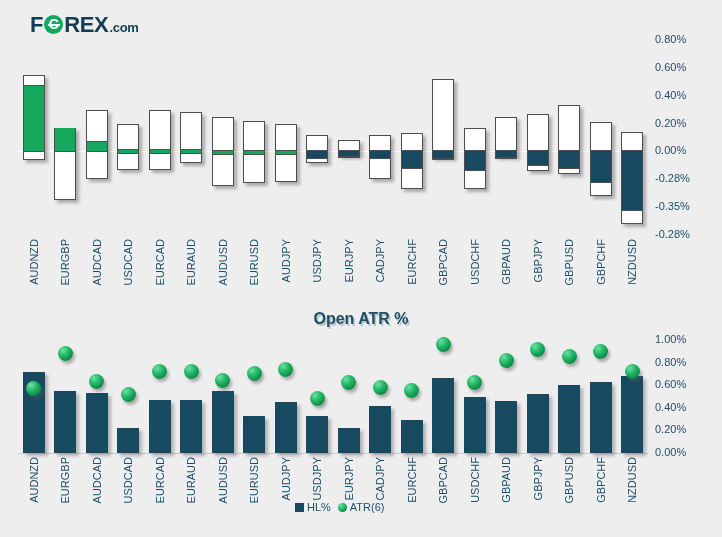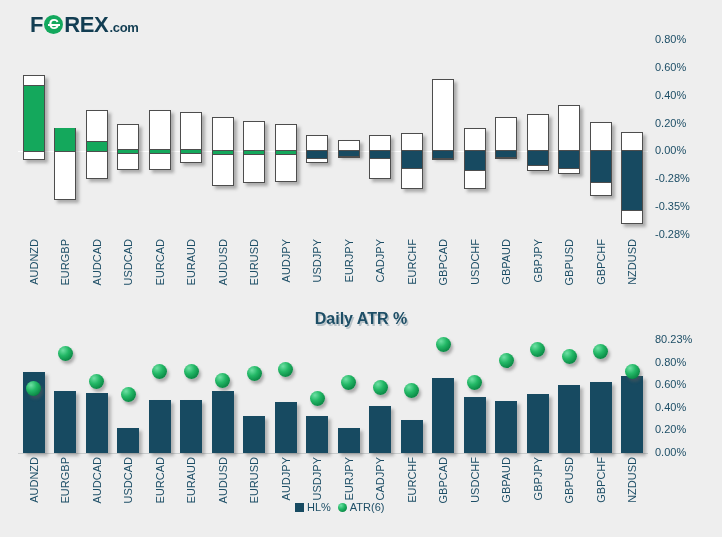--- a/index.html
+++ b/index.html
@@ -223,21 +223,21 @@
       <div class="xlab" style="left: 450.75px; top: 3px;">USDCHF</div>
       <div class="xlab" style="left: 482.25px; top: 3px;">GBPAUD</div>
       <div class="xlab" style="left: 513.75px; top: 3px;">GBPJPY</div>
       <div class="xlab" style="left: 545.25px; top: 3px;">GBPUSD</div>
       <div class="xlab" style="left: 576.75px; top: 3px;">GBPCHF</div>
       <div class="xlab" style="left: 608.25px; top: 3px;">NZDUSD</div>
     </div>
 </div>
 
 <div class="chart" id="chart-atr" style="left:0; top:305px; width:722px; height:232px;">
-  <div class="subtitle" id="atr-title" style="left:0; top:5px;">Daily ATR %</div>
+  <div class="subtitle" id="atr-title" style="left:0; top:5px;">Open ATR %</div>
   <div class="plot" id="plot-atr" style="left:18px; top:35px; width:630px; height:113px;">
       <div class="baseline" style="left: 0px; width: 630px; top: 113px;"></div>
       <div class="atrbar" style="left: 4.75px; top: 31.64px; width: 22px; height: 81.36px;"></div>
       <div class="atrdot" style="left: 8.25px; top: 41.09px;"></div>
       <div class="atrbar" style="left: 36.25px; top: 50.85px; width: 22px; height: 62.15px;"></div>
       <div class="atrdot" style="left: 39.75px; top: 6.06px;"></div>
       <div class="atrbar" style="left: 67.75px; top: 53.11px; width: 22px; height: 59.89px;"></div>
       <div class="atrdot" style="left: 71.25px; top: 34.31px;"></div>
       <div class="atrbar" style="left: 99.25px; top: 88.14px; width: 22px; height: 24.86px;"></div>
       <div class="atrdot" style="left: 102.75px; top: 46.74px;"></div>
@@ -268,21 +268,21 @@
       <div class="atrbar" style="left: 508.75px; top: 54.24px; width: 22px; height: 58.76px;"></div>
       <div class="atrdot" style="left: 512.25px; top: 1.54px;"></div>
       <div class="atrbar" style="left: 540.25px; top: 45.2px; width: 22px; height: 67.8px;"></div>
       <div class="atrdot" style="left: 543.75px; top: 9.45px;"></div>
       <div class="atrbar" style="left: 571.75px; top: 41.81px; width: 22px; height: 71.19px;"></div>
       <div class="atrdot" style="left: 575.25px; top: 3.8px;"></div>
       <div class="atrbar" style="left: 603.25px; top: 36.16px; width: 22px; height: 76.84px;"></div>
       <div class="atrdot" style="left: 606.75px; top: 24.14px;"></div>
     </div>
   <div class="yaxis-labels" id="yaxis-atr" style="left:655px; top:35px; width:60px; height:113px;">
-      <div class="ytick" style="top: -7px; left: 0px;">80.23%</div>
+      <div class="ytick" style="top: -7px; left: 0px;">1.00%</div>
       <div class="ytick" style="top: 15.6px; left: 0px;">0.80%</div>
       <div class="ytick" style="top: 38.2px; left: 0px;">0.60%</div>
       <div class="ytick" style="top: 60.8px; left: 0px;">0.40%</div>
       <div class="ytick" style="top: 83.4px; left: 0px;">0.20%</div>
       <div class="ytick" style="top: 106px; left: 0px;">0.00%</div>
     </div>
   <div class="xlabels" id="xlabels-atr" style="left:18px; top:149px; width:630px; height:62px;">
       <div class="xlab" style="left: 9.75px; top: 3px;">AUDNZD</div>
       <div class="xlab" style="left: 41.25px; top: 3px;">EURGBP</div>
       <div class="xlab" style="left: 72.75px; top: 3px;">AUDCAD</div>

